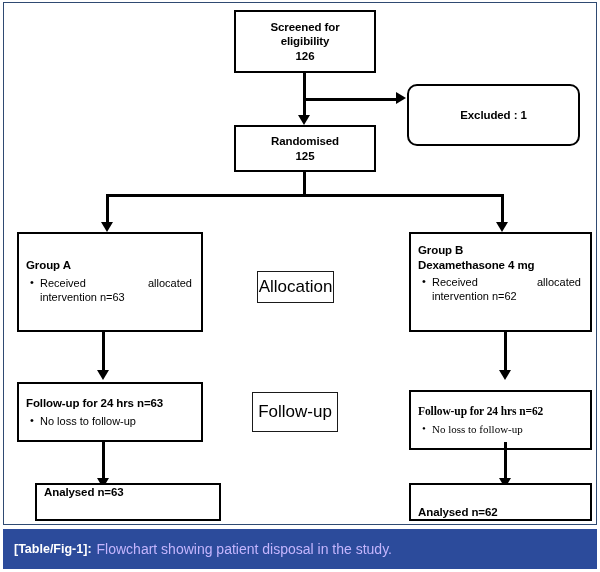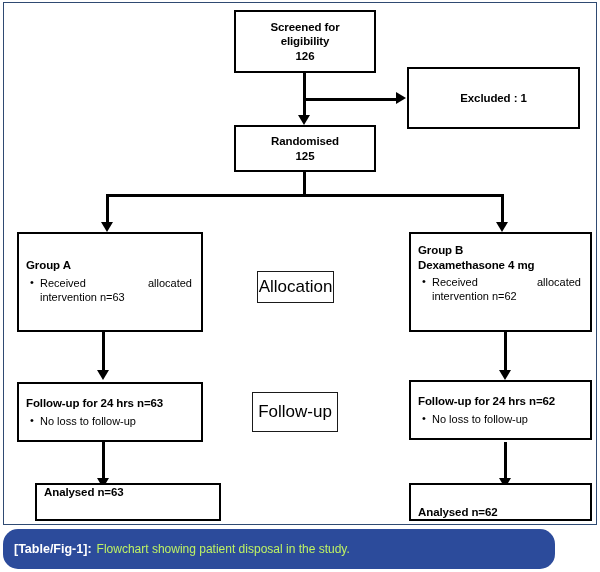--- a/index.html
+++ b/index.html
@@ -132,39 +132,38 @@
     border-top: 6px solid transparent;
     border-bottom: 6px solid transparent;
     border-left: 10px solid #000000;
   }
 
   
   #caption-bar {
     position: absolute;
     left: 3px;
     top: 529px;
-    width: 552px;
+    width: 594px;
     height: 40px;
     background: #2c4b9b;
     display: flex;
     align-items: center;
     box-sizing: border-box;
     padding-left: 11px;
-    border-radius: 15px;
   }
   #caption-bar .cap-tag {
     color: #ffffff;
     font-weight: bold;
     font-size: 12.5px;
     white-space: pre;
   }
   #caption-bar .cap-text {
-    color: #bef264;
+    color: #c4b5fd;
     font-weight: normal;
-    font-size: 12px;
+    font-size: 14px;
     margin-left: 5px;
   }
 </style>
 </head>
 <body>
 
 <div id="figure-root">
 
   <div id="figure-frame"></div>
 
@@ -175,21 +174,21 @@
       <div class="ttl">eligibility</div>
       <div class="ttl">126</div>
     </div>
 
     <div class="vline" style="left:303px; top:73px; width:3.2px; height:44px;"></div>
     <div class="arrow-down" style="left:298px; top:115px;"></div>
 
     <div class="hline" style="left:303px; top:98px; width:94px;"></div>
     <div class="arrow-right" style="left:396px; top:92px;"></div>
 
-    <div class="node center-node" style="left:407px; top:67px; width:173px; height:62px;">
+    <div class="node center-node" style="left:407px; top:84px; width:173px; height:62px;border-radius:10px;">
       <div class="ttl">Excluded : 1</div>
     </div>
 
     <div class="node center-node" style="left:234px; top:125px; width:142px; height:47px;">
       <div class="ttl">Randomised</div>
       <div class="ttl">125</div>
     </div>
 
     <div class="vline" style="left:303px; top:172px; width:3.2px; height:24px;"></div>
     <div class="hline" style="left:106px; top:194px; width:398px;"></div>
@@ -236,21 +235,21 @@
 
     <div class="node left-node" style="left:17px; top:382px; width:186px; height:60px; padding-top:12px;">
       <div class="ttl">Follow-up for 24 hrs  n=63</div>
       <ul class="blist">
         <li>
           <span>No loss to follow-up</span>
         </li>
       </ul>
     </div>
 
-    <div class="node left-node" style="left:409px; top:380px; width:183px; height:60px; padding-top:12px;">
+    <div class="node left-node" style="left:409px; top:390px; width:183px; height:60px; padding-top:12px;font-family:Liberation Serif, serif;">
       <div class="ttl">Follow-up for 24 hrs  n=62</div>
       <ul class="blist">
         <li>
           <span>No loss to follow-up</span>
         </li>
       </ul>
     </div>
 
     <div class="stage-label" style="left:252px; top:392px; width:86px; height:40px;">
       <span>Follow-up</span>

